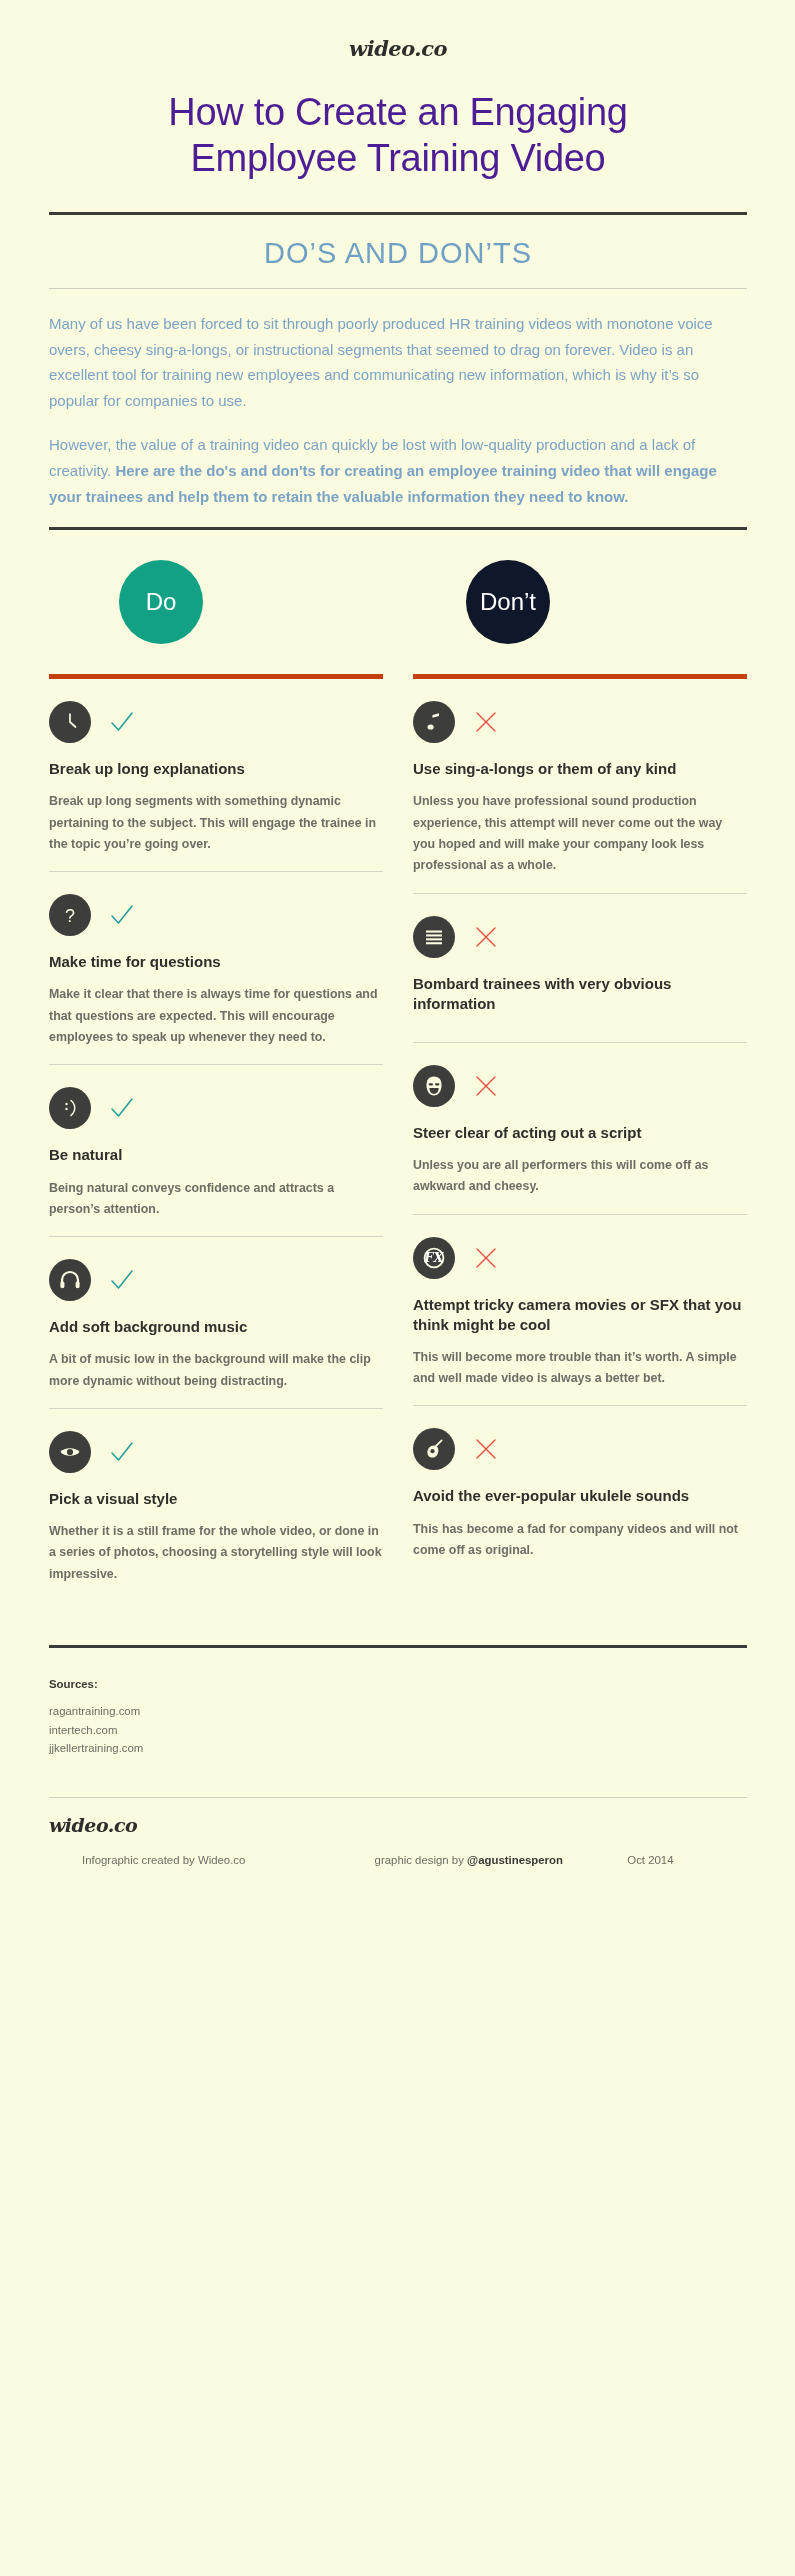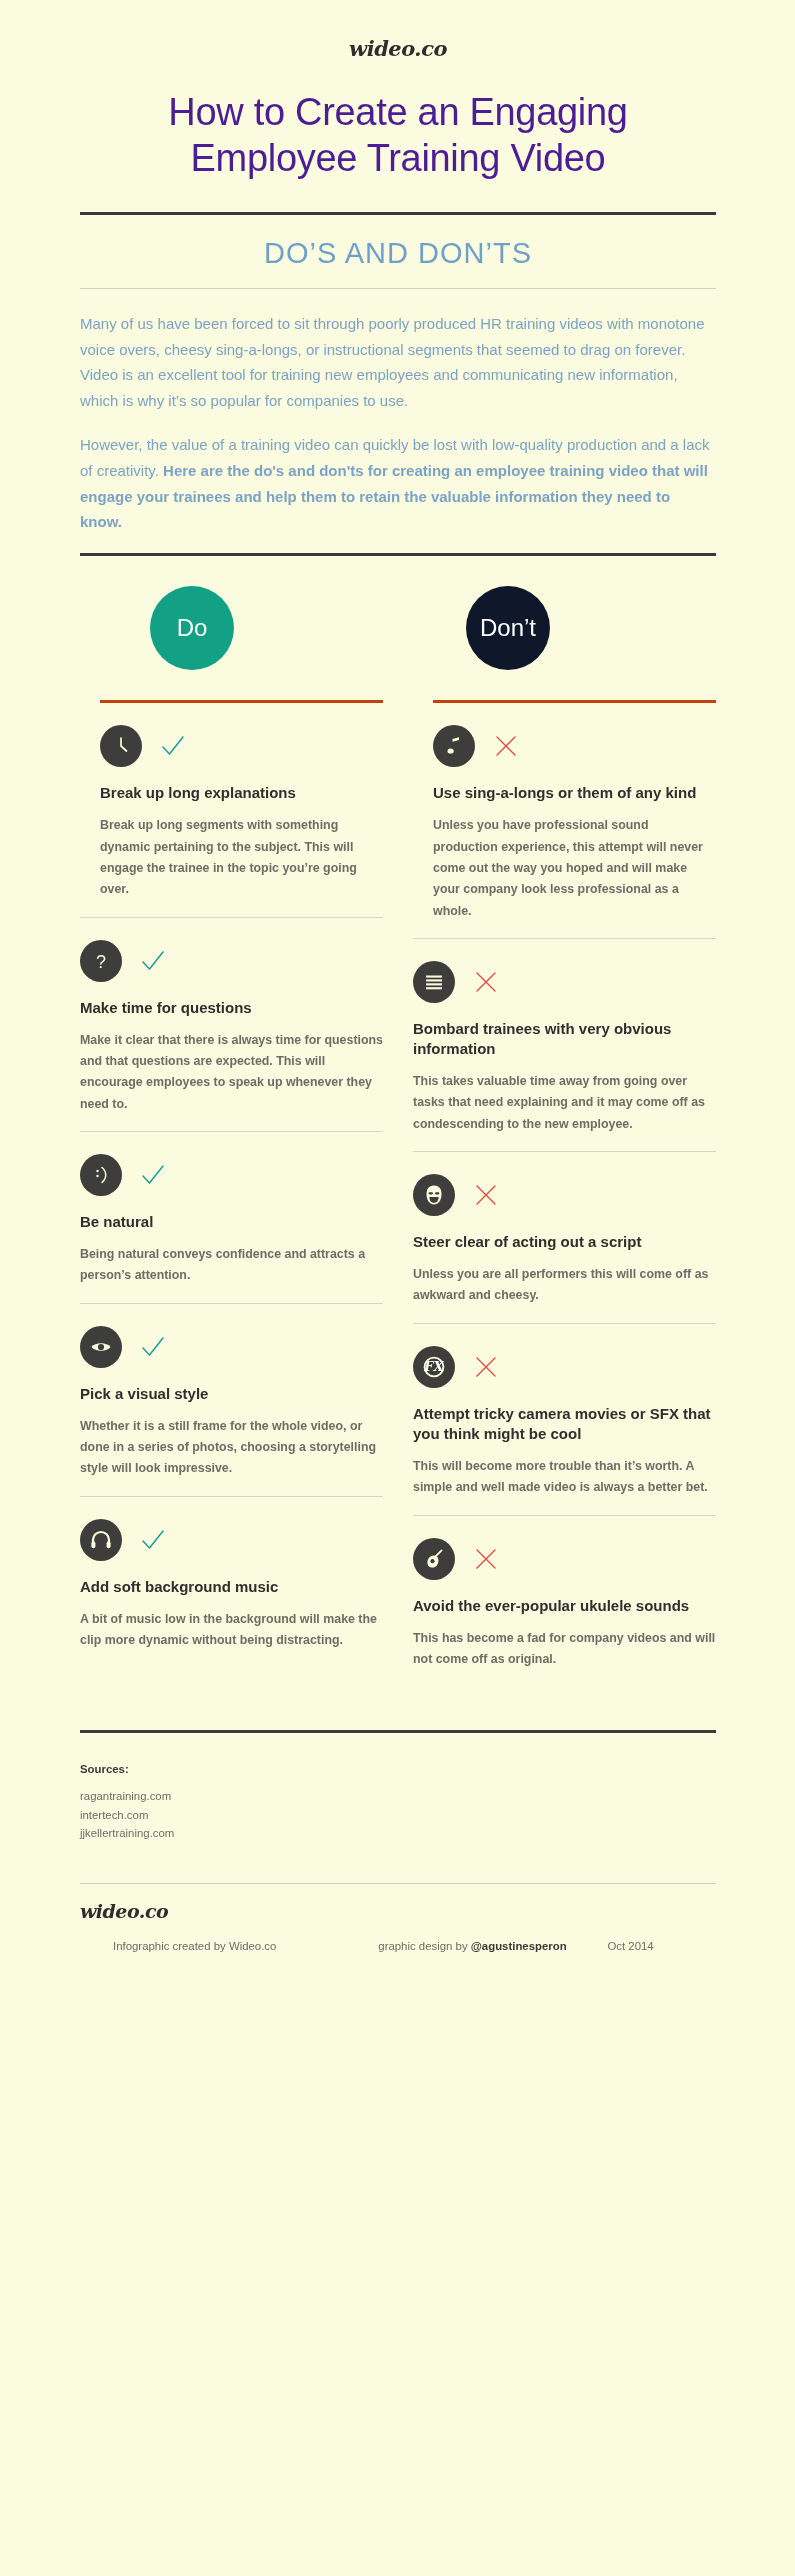--- a/index.html
+++ b/index.html
@@ -9,21 +9,21 @@
     background:#FBFBDF;
     font-family:"Liberation Sans", sans-serif;
     -webkit-font-smoothing:antialiased;
   }
   .page{
     width:796px;
     min-height:2576px;
     background:#FBFBDF;
     box-sizing:border-box;
     position:relative;
-    padding:0 80px;
+    padding:0 49px;
   }
 
   
   .brand-top{
     text-align:center;
     padding-top:36px;
     font-family:"DejaVu Serif", serif;
     font-style:italic;
     font-weight:bold;
     font-size:21px;
@@ -100,21 +100,21 @@
   .grid{
     display:flex;
     gap:30px;
     margin-top:16px;
   }
   .col{width:calc(50% - 15px);}
   .cell{
     border-top:1px solid #D6D6C8;
     padding:22px 0 16px 0;
   }
-  .cell.first{border-top:3px solid #c2410c;margin-left:20px;}
+  .cell.first{border-top:5px solid #c2410c;}
   .iconrow{
     display:flex;
     align-items:center;
     gap:18px;
     height:42px;
     margin-bottom:16px;
   }
   .icon-circle{
     width:42px;height:42px;border-radius:50%;
     background:#3D3D3B;
@@ -279,51 +279,51 @@
           </span>
         </div>
         <h3 class="cell-title">Be natural</h3>
         <p class="cell-body">Being natural conveys confidence and attracts a person’s attention.</p>
       </div>
 
       <div class="cell">
         <div class="iconrow">
           <div class="icon-circle">
             <svg width="26" height="26" viewBox="0 0 26 26">
-              <path d="M3.5 13 C7 8, 19 8, 22.5 13 C19 18, 7 18, 3.5 13 Z" fill="#FBFBDF"></path>
-              <circle cx="13" cy="13" r="3.1" fill="#3D3D3B"></circle>
-            </svg>
-          </div>
-          <span class="mark">
-            <svg width="26" height="26" viewBox="0 0 26 26">
-                <path d="M3 14 L9.5 21 L23 4" stroke="#1E9C9C" stroke-width="1.5" fill="none" stroke-linecap="round" stroke-linejoin="round"></path>
-              </svg>
-          </span>
-        </div>
-        <h3 class="cell-title">Pick a visual style</h3>
-        <p class="cell-body">Whether it is a still frame for the whole video, or done in a series of photos, choosing a storytelling style will look impressive.</p>
-      </div>
-
-      <div class="cell">
-        <div class="iconrow">
-          <div class="icon-circle">
-            <svg width="26" height="26" viewBox="0 0 26 26">
               <path d="M5 16 V13 A8 8 0 0 1 21 13 V16" stroke="#FBFBDF" stroke-width="2.2" fill="none" stroke-linecap="round"></path>
               <rect x="3.4" y="14.2" width="4" height="7" rx="2" fill="#FBFBDF"></rect>
               <rect x="18.6" y="14.2" width="4" height="7" rx="2" fill="#FBFBDF"></rect>
             </svg>
           </div>
           <span class="mark">
             <svg width="26" height="26" viewBox="0 0 26 26">
                 <path d="M3 14 L9.5 21 L23 4" stroke="#1E9C9C" stroke-width="1.5" fill="none" stroke-linecap="round" stroke-linejoin="round"></path>
               </svg>
           </span>
         </div>
         <h3 class="cell-title">Add soft background music</h3>
         <p class="cell-body">A bit of music low in the background will make the clip more dynamic without being distracting.</p>
+      </div>
+
+      <div class="cell">
+        <div class="iconrow">
+          <div class="icon-circle">
+            <svg width="26" height="26" viewBox="0 0 26 26">
+              <path d="M3.5 13 C7 8, 19 8, 22.5 13 C19 18, 7 18, 3.5 13 Z" fill="#FBFBDF"></path>
+              <circle cx="13" cy="13" r="3.1" fill="#3D3D3B"></circle>
+            </svg>
+          </div>
+          <span class="mark">
+            <svg width="26" height="26" viewBox="0 0 26 26">
+                <path d="M3 14 L9.5 21 L23 4" stroke="#1E9C9C" stroke-width="1.5" fill="none" stroke-linecap="round" stroke-linejoin="round"></path>
+              </svg>
+          </span>
+        </div>
+        <h3 class="cell-title">Pick a visual style</h3>
+        <p class="cell-body">Whether it is a still frame for the whole video, or done in a series of photos, choosing a storytelling style will look impressive.</p>
       </div>
 
     </div>
 
     <div class="col">
 
       <div class="cell first">
         <div class="iconrow">
           <div class="icon-circle">
             <svg width="26" height="26" viewBox="0 0 26 26">
@@ -351,21 +351,20 @@
               <rect x="5" y="18.2" width="16" height="2.1" fill="#FBFBDF"></rect>
             </svg>
           </div>
           <span class="mark">
             <svg width="26" height="26" viewBox="0 0 26 26">
                 <path d="M4 4 L22 22 M22 4 L4 22" stroke="#E0493B" stroke-width="1.3" fill="none" stroke-linecap="round"></path>
               </svg>
           </span>
         </div>
         <h3 class="cell-title">Bombard trainees with very obvious information</h3>
-        <p class="cell-body">This takes valuable time away from going over tasks that need explaining and it may come off as condescending to the new employee.</p>
       </div>
 
       <div class="cell">
         <div class="iconrow">
           <div class="icon-circle">
             <svg width="26" height="26" viewBox="0 0 26 26">
               <path d="M13 3.5 C18.5 3.5 20.5 7 20.5 12.5 C20.5 18.5 17 22.5 13 22.5 C9 22.5 5.5 18.5 5.5 12.5 C5.5 7 7.5 3.5 13 3.5 Z" fill="#FBFBDF"></path>
               <rect x="7.6" y="10.2" width="4.4" height="2.2" rx="1.1" fill="#3D3D3B"></rect>
               <rect x="14" y="10.2" width="4.4" height="2.2" rx="1.1" fill="#3D3D3B"></rect>
               <path d="M8.4 15 H17.6 C17.6 19 15.6 20.8 13 20.8 C10.4 20.8 8.4 19 8.4 15 Z" fill="#3D3D3B"></path>

